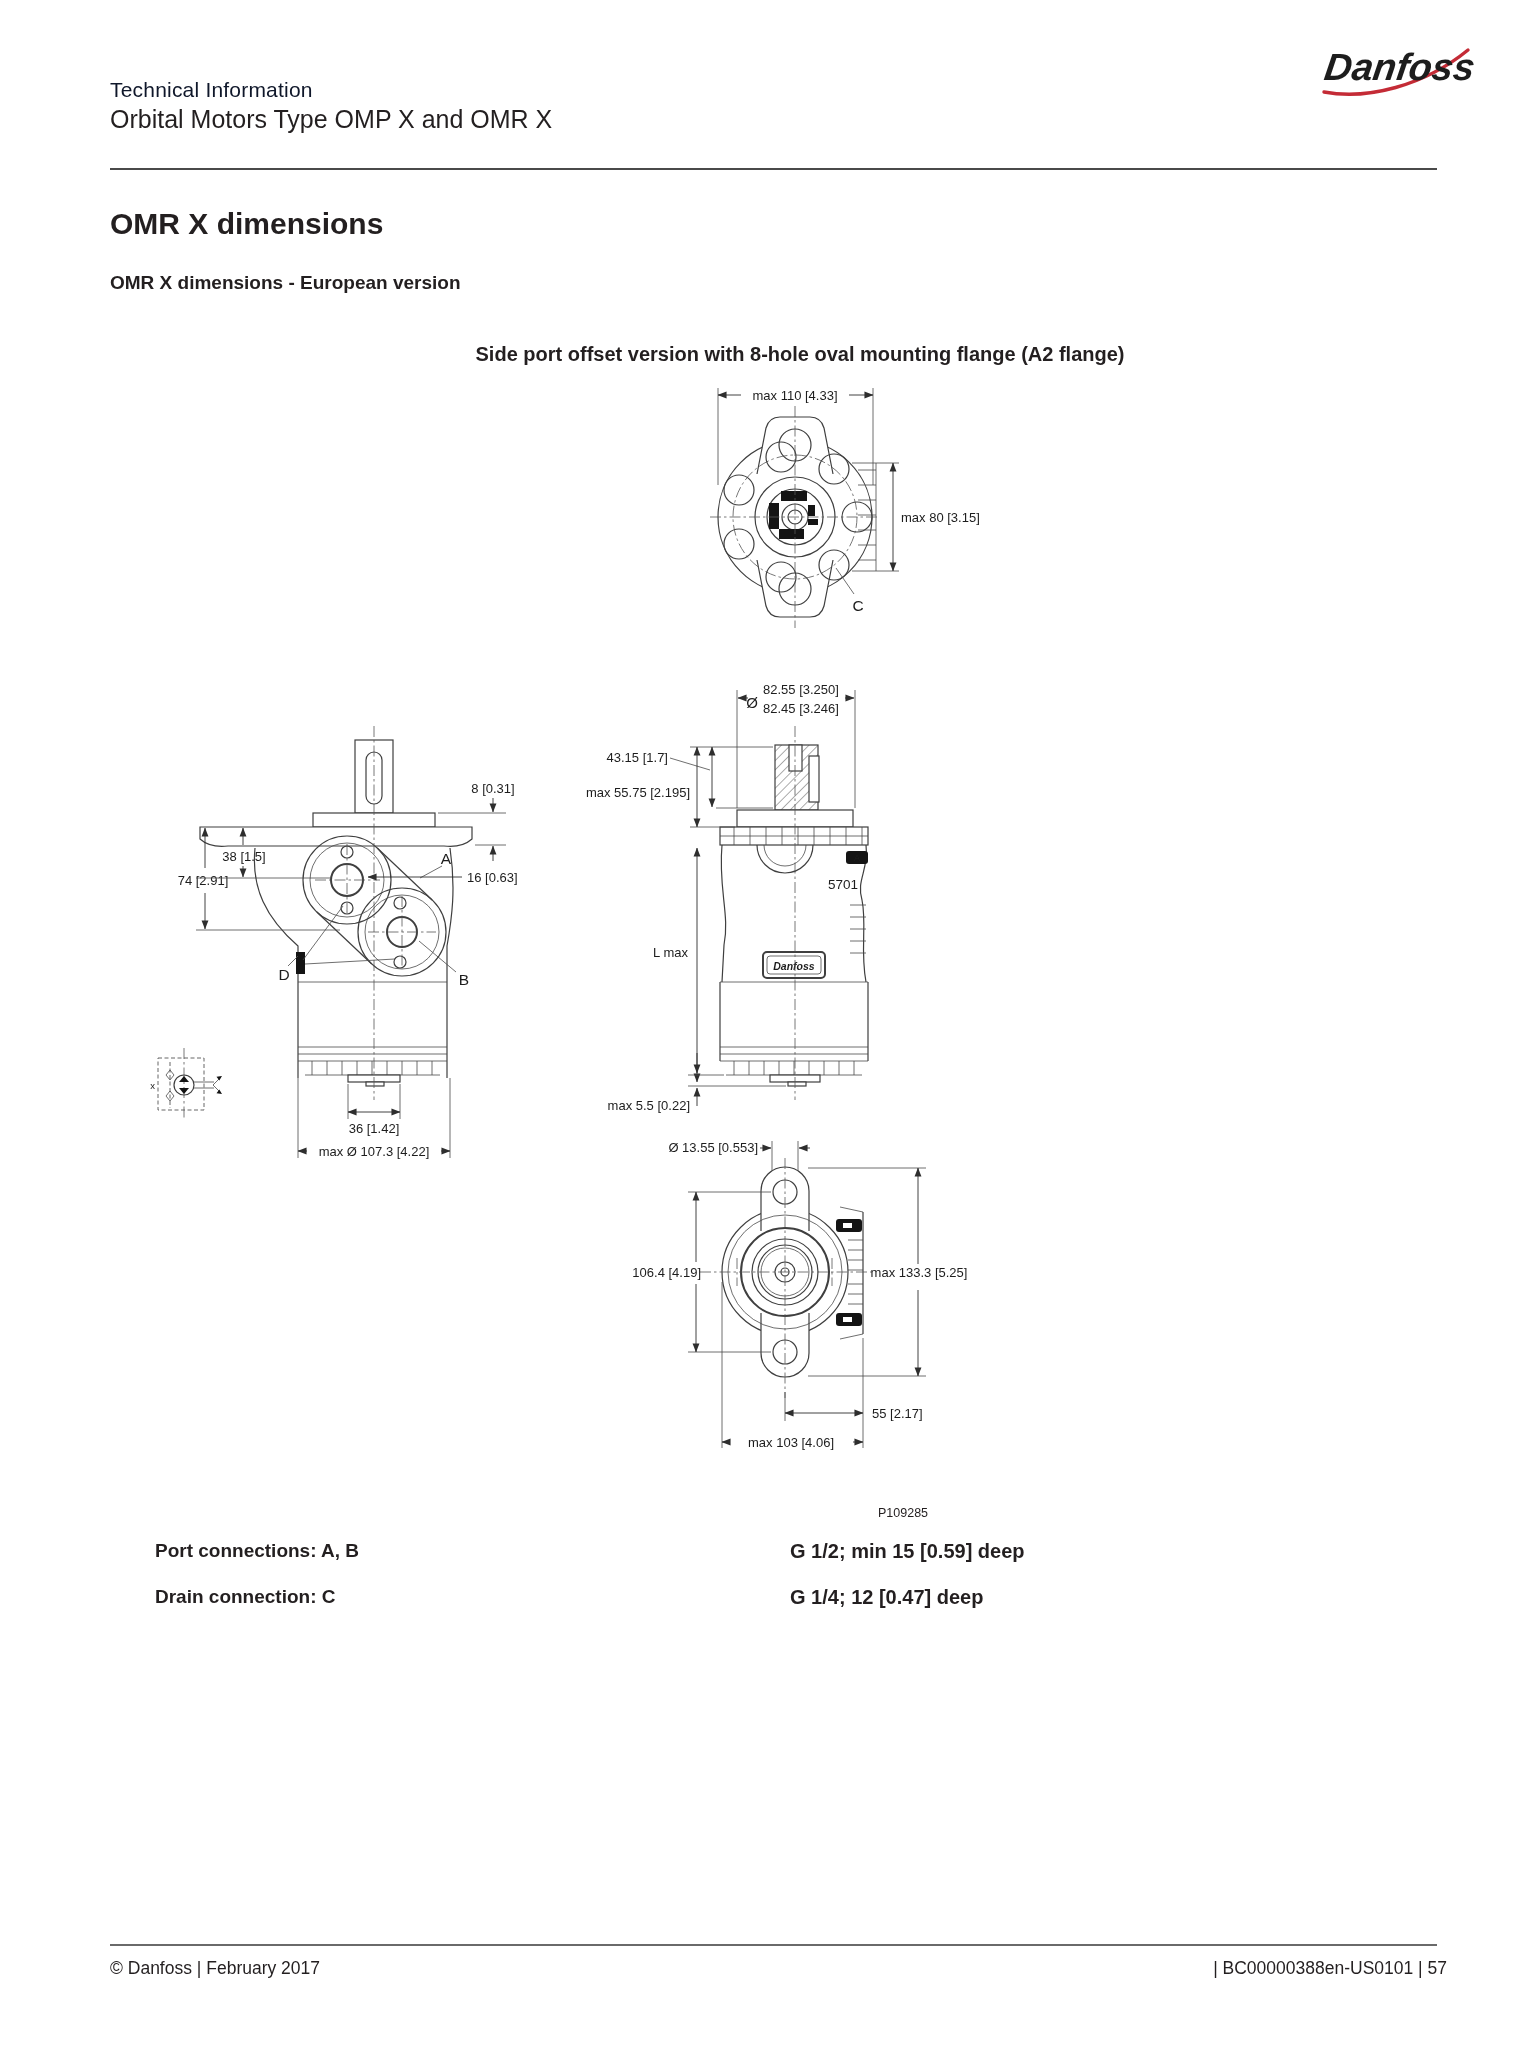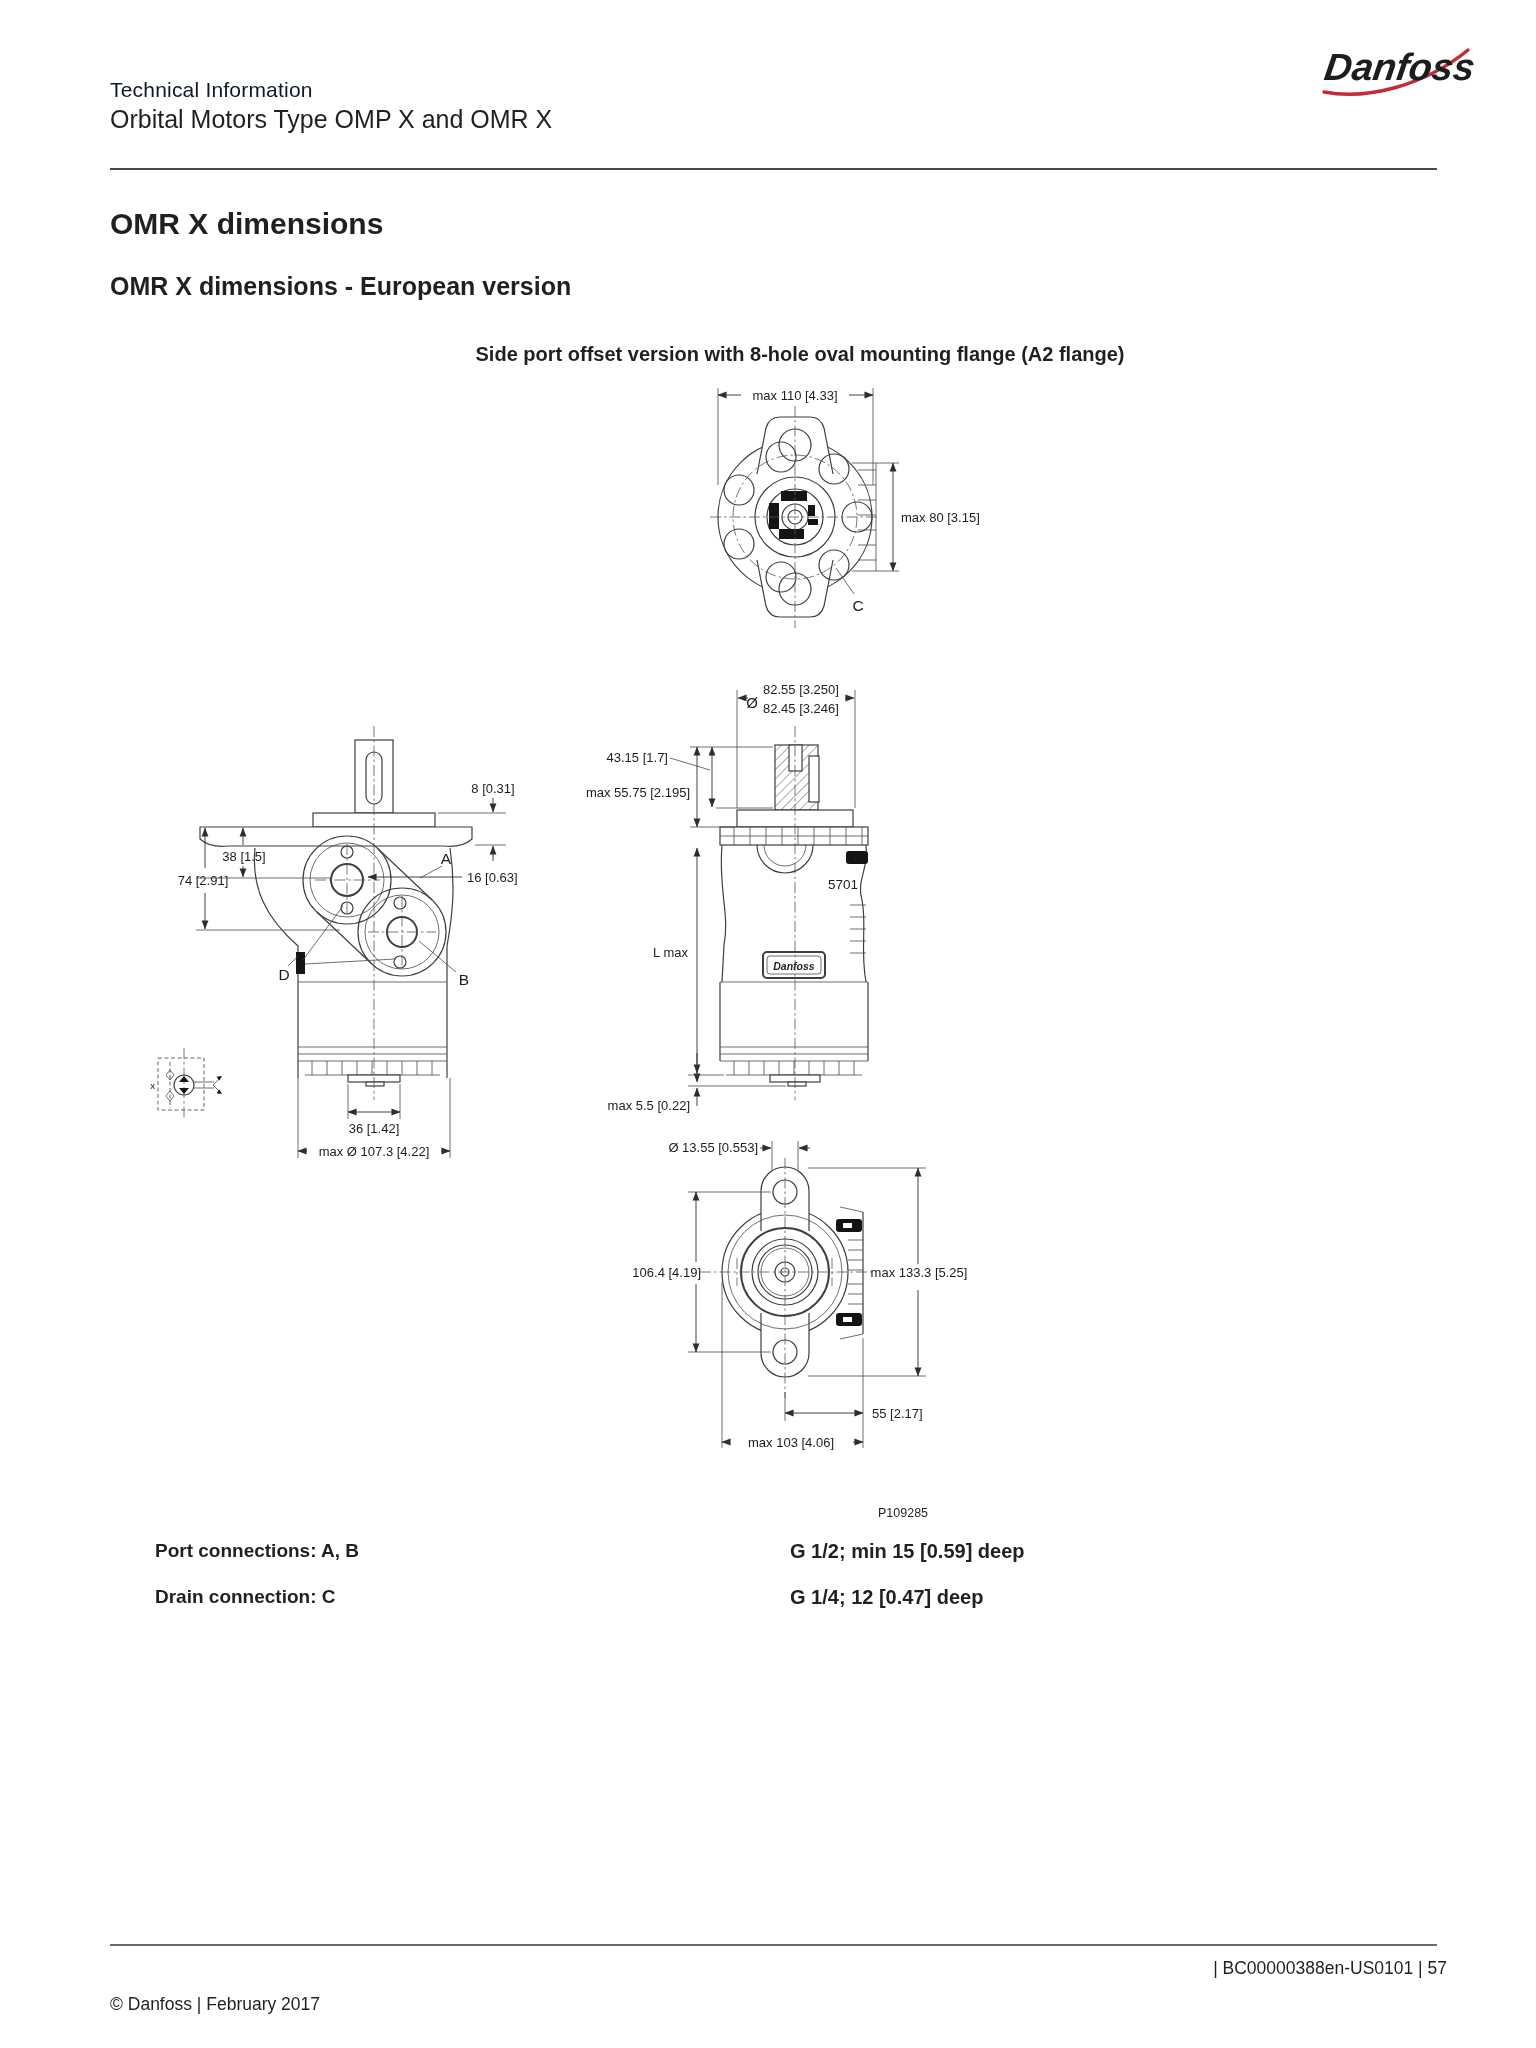--- a/index.html
+++ b/index.html
@@ -3,28 +3,28 @@
 <meta charset="utf-8">
 <style>
   html,body{margin:0;padding:0;background:#e8e8e8;}
   .page{position:relative;width:1536px;height:2048px;background:#fff;margin:0 auto;overflow:hidden;
         font-family:"Liberation Sans",sans-serif;color:#231f20;}
   .abs{position:absolute;}
   .eyebrow{left:110px;top:78px;font-size:21px;font-weight:400;color:#0f172a;letter-spacing:.2px;}
   .doc-title{left:110px;top:105px;font-size:25px;font-weight:400;}
   .hrule{left:110px;right:99px;top:168px;height:2px;background:#4a4a4a;}
   .h1{left:110px;top:207px;font-size:30px;font-weight:700;}
-  .h2{left:110px;top:272px;font-size:25px;font-weight:700;}
+  .h2{left:110px;top:272px;font-size:19px;font-weight:700;}
   .fig-title{left:300px;top:343px;width:1000px;text-align:center;font-size:20px;font-weight:700;}
   .figref{left:878px;top:1484px;font-size:12.5px;margin-top:22px;}
   .conn-label{left:155px;font-size:19px;font-weight:700;}
   .conn-value{left:790px;font-size:20px;font-weight:700;}
   .frule{left:110px;right:99px;top:1944px;height:1.6px;background:#6a6a6a;}
   .foot{top:1958px;font-size:17.5px;}
-  .foot-left{left:110px;margin-top:36px;}
+  .foot-left{left:110px;}
   .foot-right{right:89px;text-align:center;}
   
   .st{fill:none;stroke:#3f3f3f;stroke-width:1.2px;}
   .st2{fill:none;stroke:#3f3f3f;stroke-width:2px;}
   .thin{fill:none;stroke:#4a4a4a;stroke-width:.8px;}
   .wf{fill:#fff;stroke:#3f3f3f;stroke-width:1.2px;}
   .cl{fill:none;stroke:#555;stroke-width:.8px;stroke-dasharray:11 3 2.5 3;}
   .dsh{fill:none;stroke:#555;stroke-width:.9px;stroke-dasharray:4 2.5;}
   .dim{fill:none;stroke:#2e2e2e;stroke-width:.9px;}
   .blk{fill:#141414;stroke:none;}

